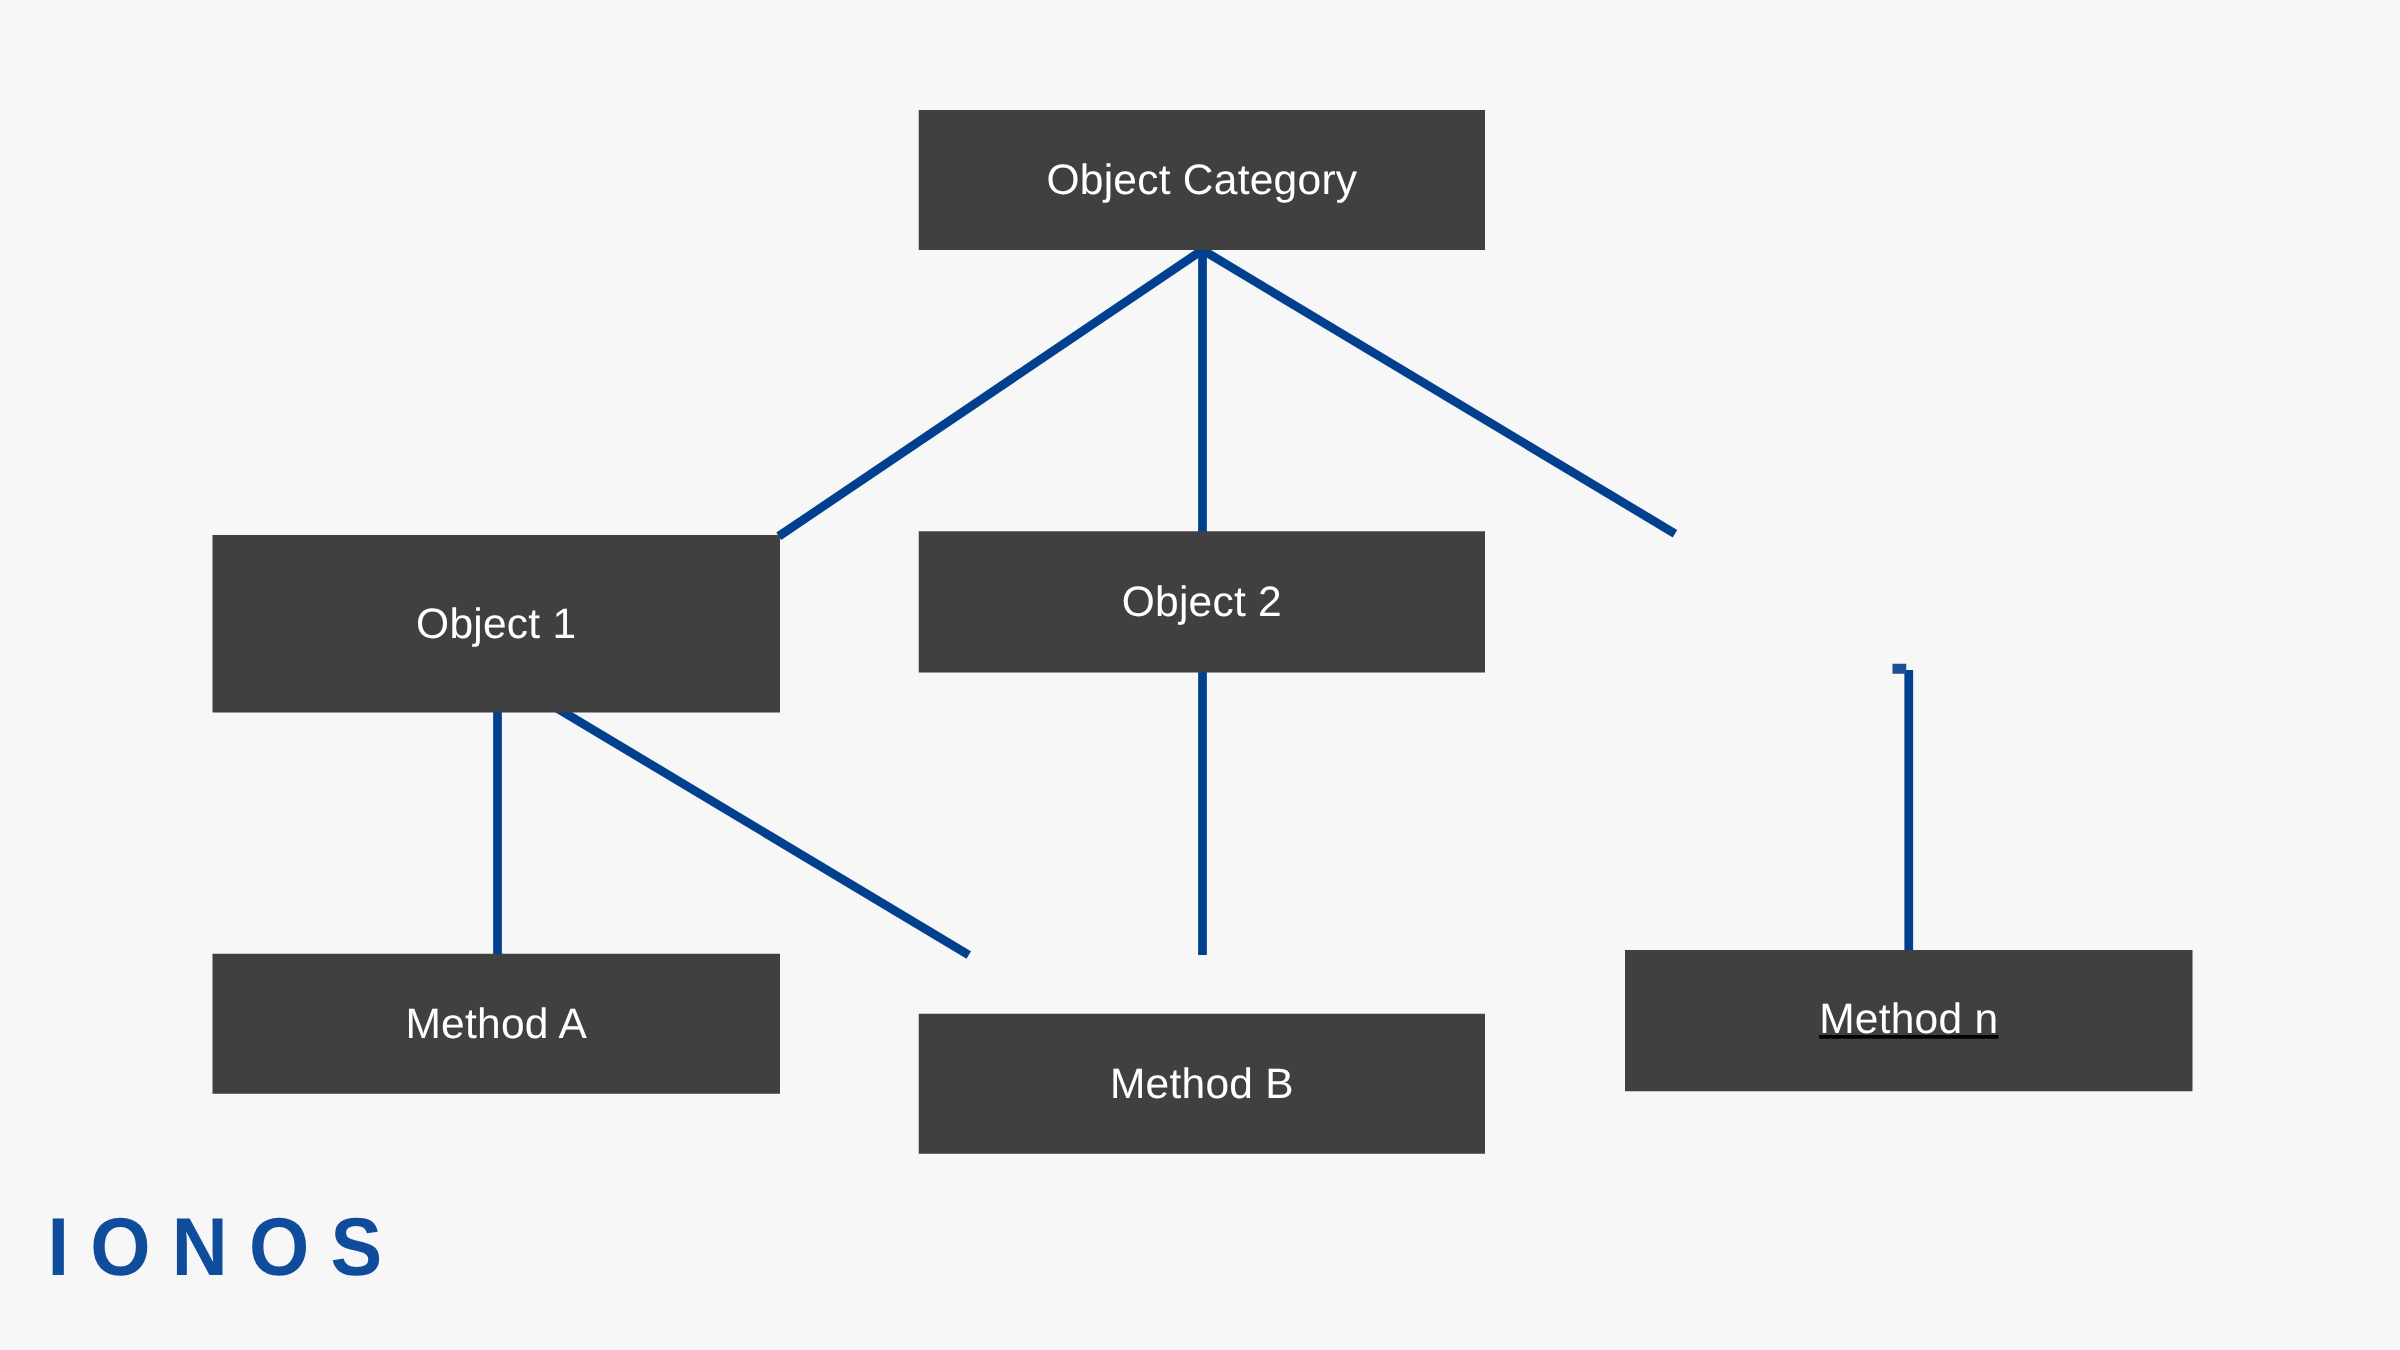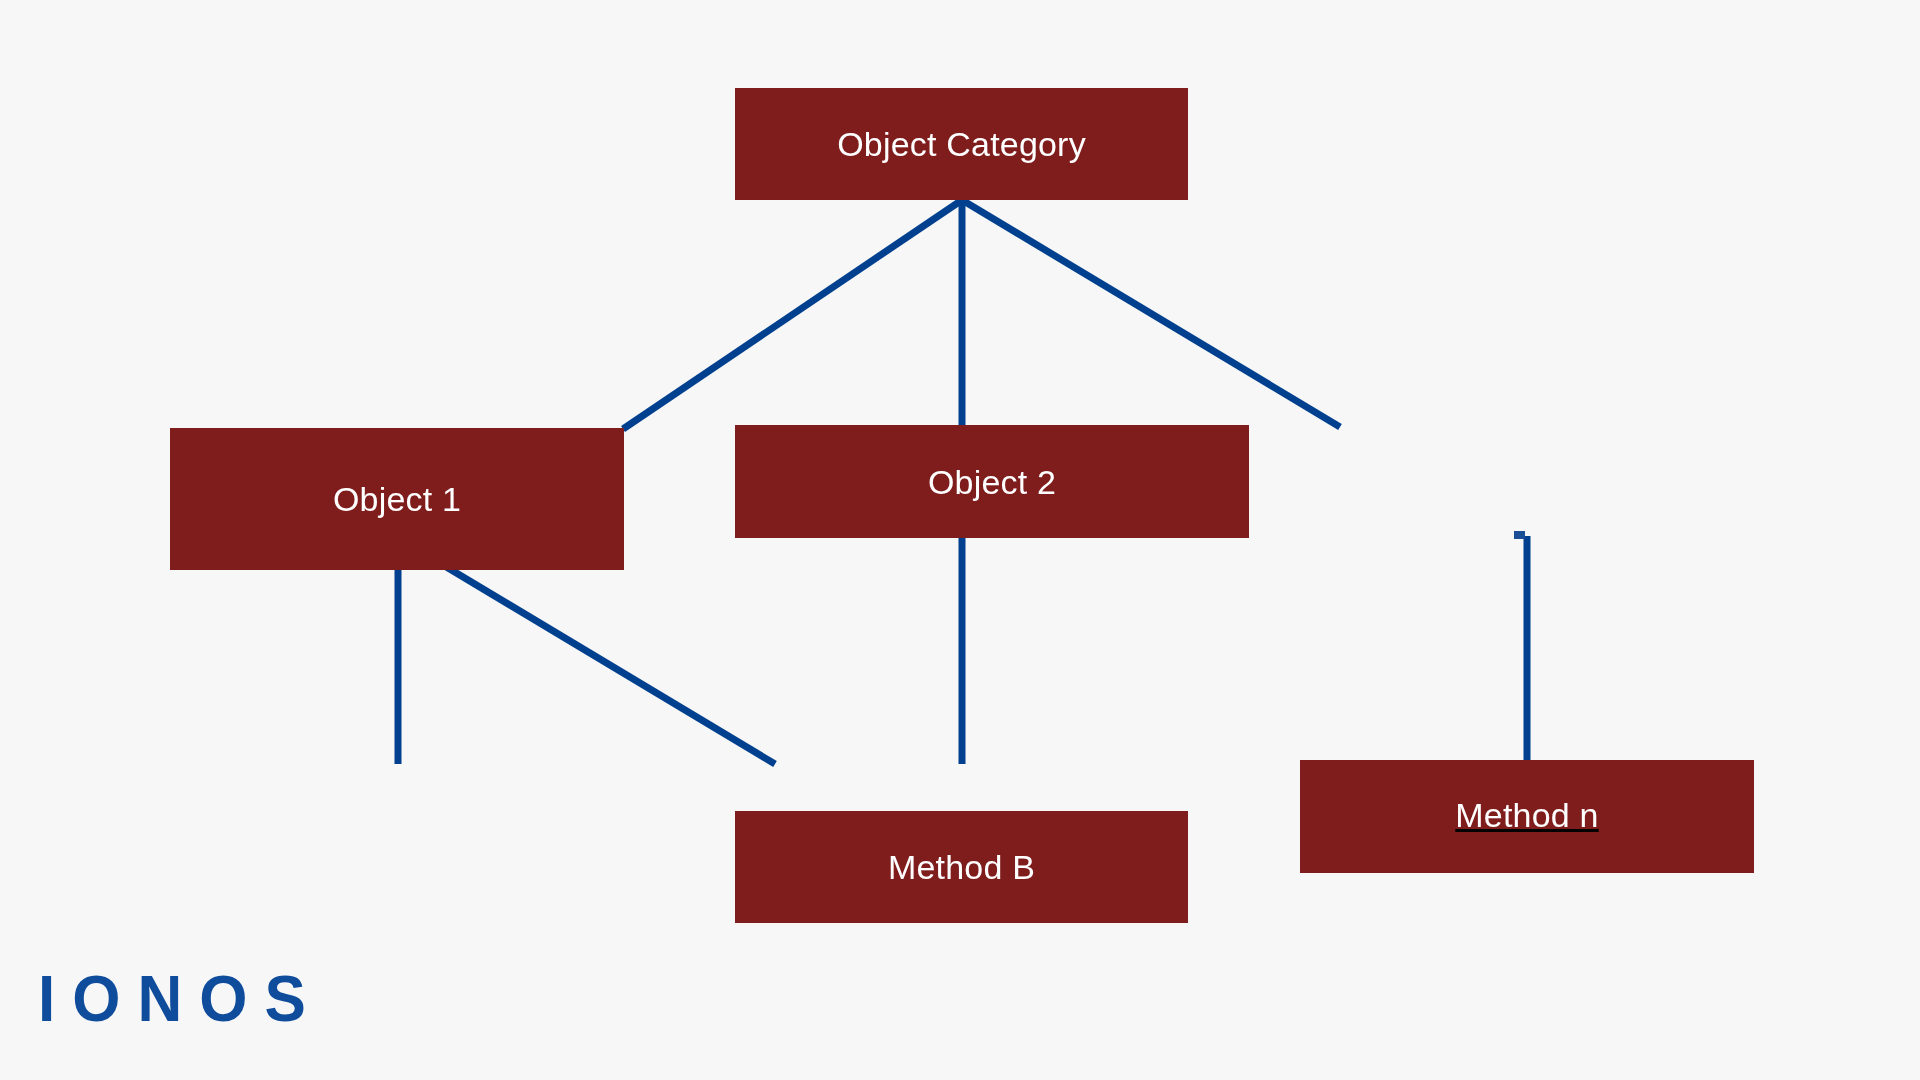--- a/index.html
+++ b/index.html
@@ -38,41 +38,41 @@
     position: absolute;
     left: 0;
     top: 0;
     width: 1920px;
     height: 1080px;
     z-index: 2;
   }
 
   .node-box {
     position: absolute;
-    background: #7f1d1d;
+    background: #404040;
     display: flex;
     align-items: center;
     justify-content: center;
     box-sizing: border-box;
   }
 
   .node-label {
     color: #ffffff;
     font-family: "Liberation Sans", sans-serif;
     font-size: 34px;
     font-weight: 400;
     letter-spacing: 0.2px;
     line-height: 1;
     white-space: nowrap;
   }
 
   
   #node-object-category { left: 735px;  top: 88px;  width: 453px; height: 112px; }
   #node-object-1        { left: 170px;  top: 428px; width: 454px; height: 142px; }
-  #node-object-2        { left: 735px;  top: 425px; width: 514px; height: 113px; }
+  #node-object-2        { left: 735px;  top: 425px; width: 453px; height: 113px; }
   #node-object-n        { left: 1294px; top: 425px; width: 456px; height: 112px; }
   #node-method-a        { left: 170px;  top: 763px; width: 454px; height: 112px; }
   #node-method-b        { left: 735px;  top: 763px; width: 453px; height: 112px; margin-top: 48px; }
   #node-method-n        { left: 1300px; top: 760px; width: 454px; height: 113px; text-decoration: underline; }
 
   #node-object-n .node-label,
   #node-method-n .node-label { position: relative; top: -2px; }
 
   
   #brand-logo {
@@ -124,20 +124,23 @@
 
     <div class="node-box" id="node-object-1">
       <span class="node-label">Object 1</span>
     </div>
 
     <div class="node-box" id="node-object-2">
       <span class="node-label">Object 2</span>
     </div>
 
 
+    <div class="node-box" id="node-method-a">
+      <span class="node-label">Method A</span>
+    </div>
 
     <div class="node-box" id="node-method-b">
       <span class="node-label">Method B</span>
     </div>
 
     <div class="node-box" id="node-method-n">
       <span class="node-label">Method n</span>
     </div>
 
   </div>

